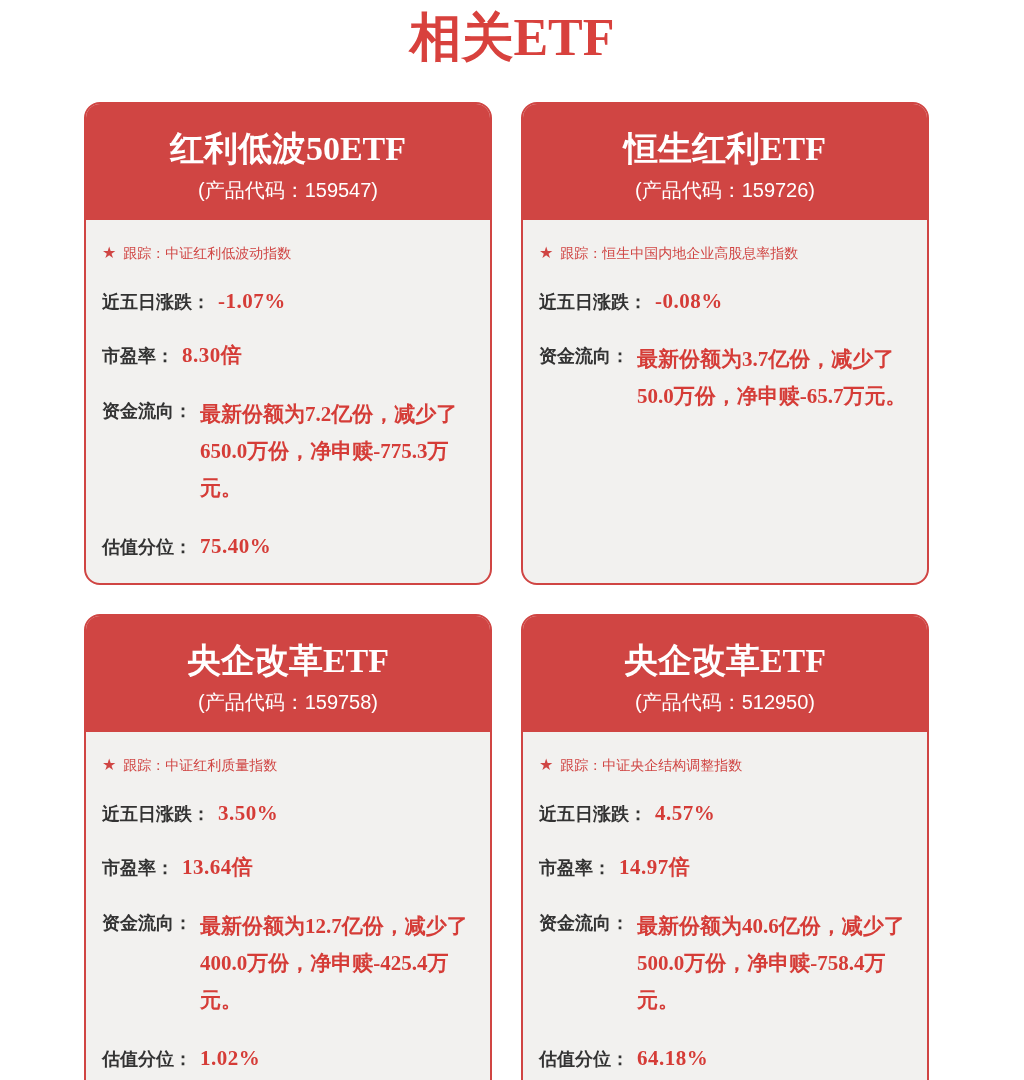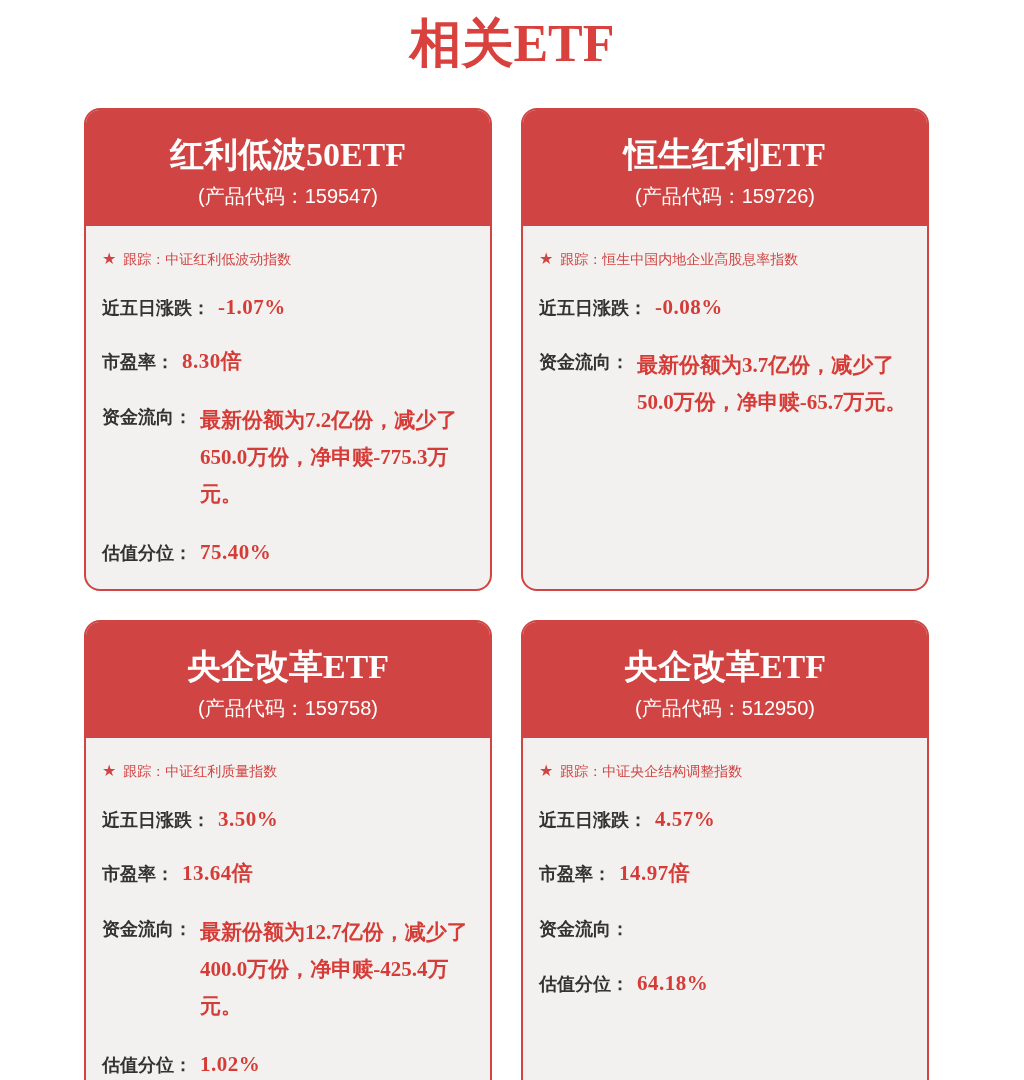--- a/index.html
+++ b/index.html
@@ -14,21 +14,21 @@
   html, body { margin: 0; padding: 0; }
   body {
     width: 1024px;
     height: 1080px;
     background: #ffffff;
     font-family: "Liberation Sans", sans-serif;
     overflow: hidden;
   }
   .page-title {
     text-align: center;
-    padding-top: 14px;
+    padding-top: 8px;
     font-size: 52px;
     line-height: 60px;
     font-weight: bold;
     color: var(--title-red);
     font-family: "Liberation Serif", serif;
   }
   .cards-grid {
     margin: 34px 83px 0 84px;
     display: grid;
     grid-template-columns: 408px 408px;
@@ -214,20 +214,21 @@
       <div class="info-row">
         <span class="row-label">近五日涨跌：</span>
         <span class="row-value">4.57%</span>
       </div>
       <div class="info-row">
         <span class="row-label">市盈率：</span>
         <span class="row-value">14.97倍</span>
       </div>
       <div class="info-row flow-row">
         <span class="row-label">资金流向：</span>
+        <span class="flow-value">最新份额为40.6亿份，减少了500.0万份，净申赎-758.4万元。</span>
       </div>
       <div class="info-row">
         <span class="row-label">估值分位：</span>
         <span class="row-value">64.18%</span>
       </div>
     </div>
   </div>
 
 </div>
 

